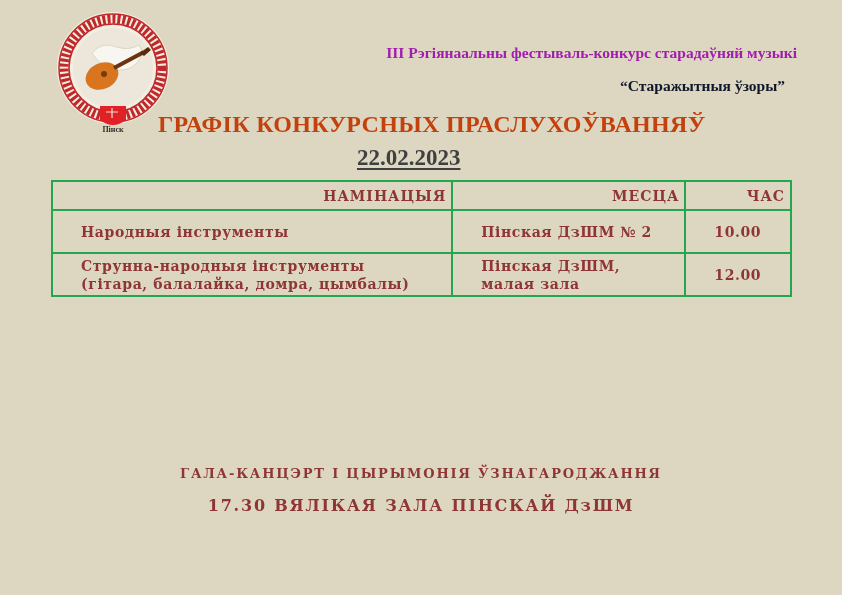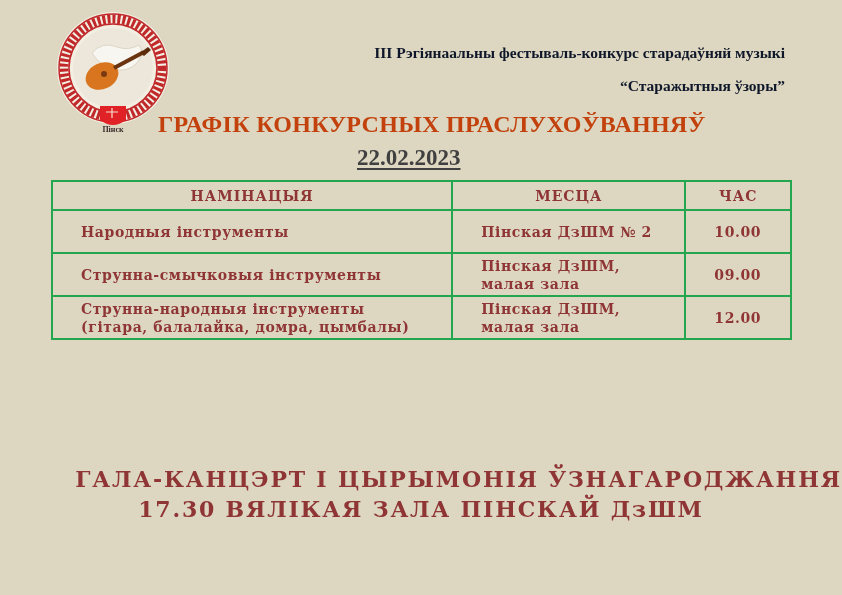--- a/index.html
+++ b/index.html
@@ -1,30 +1,30 @@
 <!DOCTYPE html>
 <html><head>
 <meta charset="utf-8">
 <style>
   html, body { margin:0; padding:0; }
   body { width:842px; height:595px; background:#ddd7c1; position:relative; overflow:hidden; font-family:"Liberation Serif", serif; color:#8a2f2f; }
   .logo { position:absolute; left:52px; top:8px; width:122px; height:128px; }
-  .subtitle1 { position:absolute; right:57px; top:44px; font-size:15.5px; font-weight:bold; color:#0f172a; white-space:nowrap; }
+  .subtitle1 { position:absolute; right:45px; top:44px; font-size:15.5px; font-weight:bold; color:#a21caf; white-space:nowrap; }
   .subtitle2 { position:absolute; right:57px; top:77px; font-size:15.5px; font-weight:bold; color:#0f172a; white-space:nowrap; }
   .title { position:absolute; left:158px; top:111px; font-size:24px; font-weight:bold; color:#c2410c; white-space:nowrap; letter-spacing:0.3px; }
   .date { position:absolute; left:357px; top:145px; font-size:23px; font-weight:bold; color:#404040; text-decoration:underline; text-decoration-thickness:2px; text-underline-offset:3px; white-space:nowrap; }
   table.sched { position:absolute; left:51px; top:180px; width:741px; border-collapse:collapse; }
   table.sched th, table.sched td { border:2px solid #23a64f; padding:0 5px; font-family:"DejaVu Serif", serif; font-weight:bold; color:#8f3535; font-size:14px; letter-spacing:0.6px; line-height:18px; text-align:left; vertical-align:middle; }
-  table.sched th { height:27px; text-align:center; font-size:14px; letter-spacing:1px; }
+  table.sched th { height:27px; text-align:right; font-size:14px; letter-spacing:1px; }
   table.sched td { height:41px;padding-left:28px; }
   .c1 { width:392px; }
   .c2 { width:223px; }
   .c3 { width:94px; }
-  .footer1 { position:absolute; left:0; width:842px; text-align:right; top:466px; font-family:"DejaVu Serif", serif; font-weight:bold; font-size:22px; letter-spacing:1.8px; color:#8f3535; }
-  .footer2 { position:absolute; left:0; width:842px; text-align:center; top:496px; font-family:"DejaVu Serif", serif; font-weight:bold; font-size:22px; letter-spacing:1.8px; color:#8f3535; }
+  .footer1 { position:absolute; left:0; width:842px; text-align:center; top:466px; font-family:"DejaVu Serif", serif; font-weight:bold; font-size:13px; letter-spacing:1.8px; color:#8f3535; }
+  .footer2 { position:absolute; left:0; width:842px; text-align:center; top:496px; font-family:"DejaVu Serif", serif; font-weight:bold; font-size:16px; letter-spacing:1.8px; color:#8f3535; }
 </style>
 </head>
 <body>
 
 <div class="logo">
   <svg width="122" height="128" viewBox="0 0 122 128">
     <circle cx="61" cy="60" r="56" fill="#f3eee2"></circle>
     <circle cx="61" cy="60" r="49" fill="none" stroke="#c0282a" stroke-width="9" stroke-dasharray="3 2"></circle>
     <circle cx="61" cy="60" r="44" fill="none" stroke="#c0282a" stroke-width="1.5"></circle>
     <circle cx="61" cy="60" r="54" fill="none" stroke="#c0282a" stroke-width="1.5"></circle>
@@ -51,25 +51,20 @@
     <th class="c1">НАМІНАЦЫЯ</th>
     <th class="c2">МЕСЦА</th>
     <th class="c3">ЧАС</th>
   </tr>
   <tr>
     <td>Народныя інструменты</td>
     <td><span>Пінская ДзШМ № 2</span></td>
     <td>10.00</td>
   </tr>
   <tr>
-    <td>Струнна-смычковыя інструменты</td>
-    <td><span>Пінская ДзШМ,</span><br><span>малая зала</span></td>
-    <td>09.00</td>
-  </tr>
-  <tr>
     <td><span>Струнна-народныя інструменты</span><br><span>(гітара, балалайка, домра, цымбалы)</span></td>
     <td><span>Пінская ДзШМ,</span><br><span>малая зала</span></td>
     <td>12.00</td>
   </tr>
 </tbody>
   </table>
 
 <div class="footer1">ГАЛА-КАНЦЭРТ І ЦЫРЫМОНІЯ ЎЗНАГАРОДЖАННЯ</div>
 <div class="footer2">17.30 ВЯЛІКАЯ ЗАЛА ПІНСКАЙ ДзШМ</div>
 

